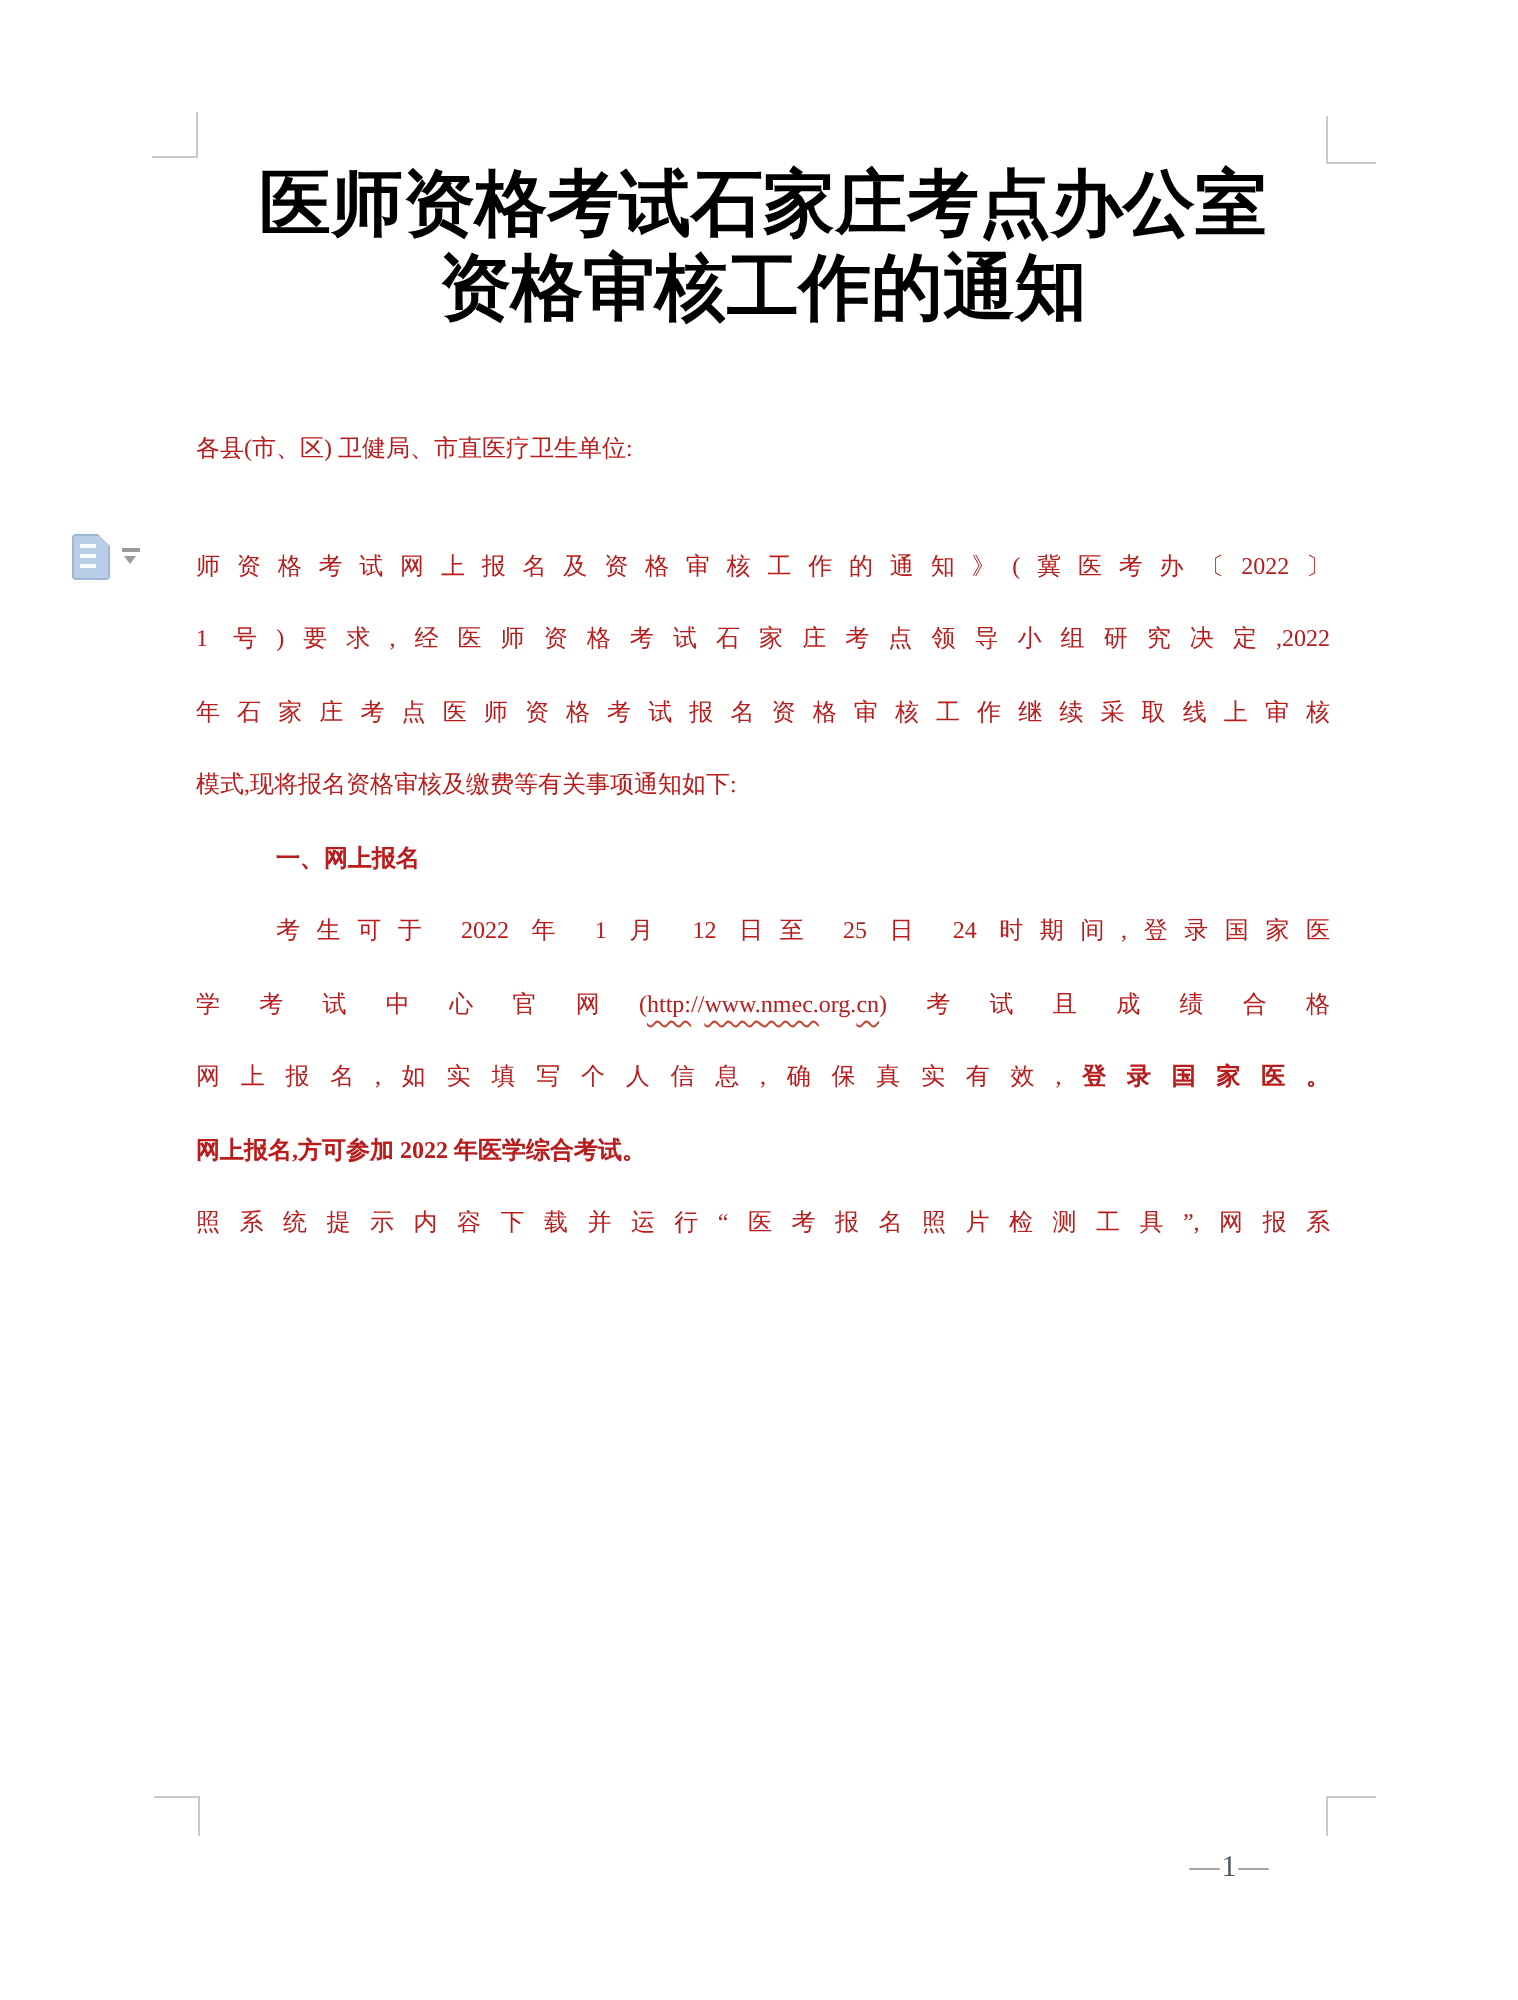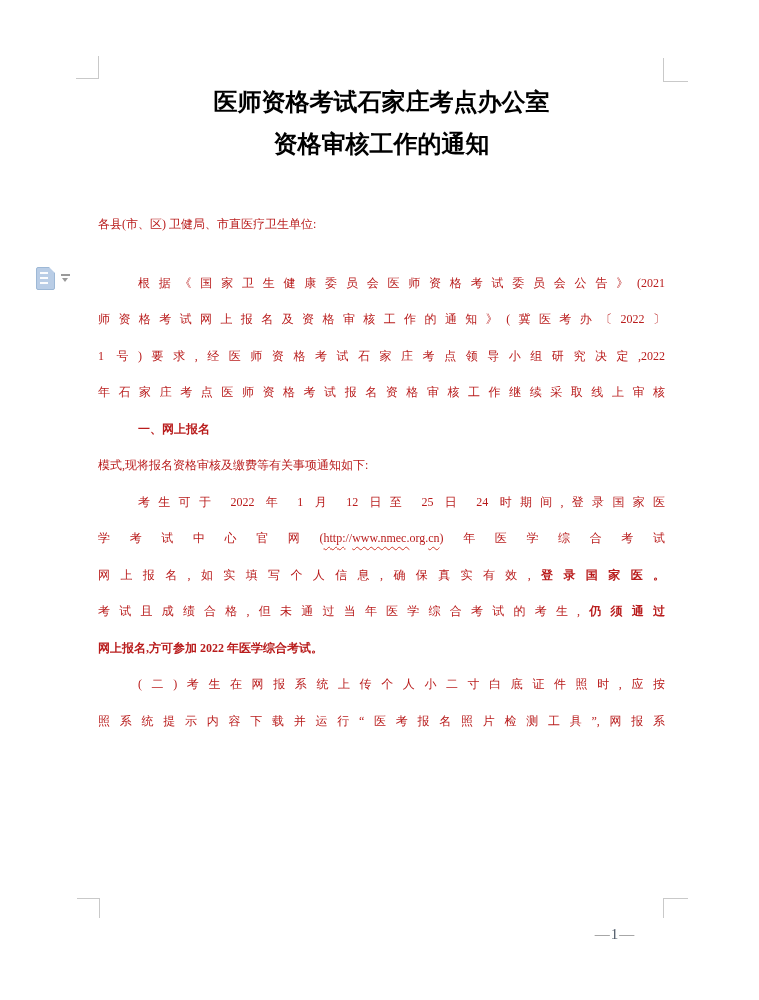--- a/index.html
+++ b/index.html
@@ -4,21 +4,21 @@
 <style>
   html, body { margin:0; padding:0; background:#ffffff; }
   .page {
     position:relative; width:759px; height:1000px; background:#ffffff;
     font-family:"Liberation Serif", serif; overflow:hidden;
   }
   
   .title-block {
     position:absolute; left:98px; top:82px; width:567px;
     text-align:center; font-family:"DejaVu Sans", sans-serif;
-    font-weight:700; font-size:24px; line-height:41.5px; color:#000;
+    font-weight:700; font-size:36px; line-height:41.5px; color:#000;
   }
   
   .body-block {
     position:absolute; left:98px; top:206px; width:567px;
     font-size:12px; line-height:36.5px; color:#b91c1c;
   }
   .line { min-height:36.5px; }
   .line.ind { text-indent:40px; }
   .line.j { text-align:justify; text-align-last:justify; text-justify:inter-character; }
   .line.gap { margin-bottom:22px; }
@@ -80,32 +80,29 @@
     <span class="paste-arrow"></span>
   </div>
 
   <div class="title-block">
       <div class="title-line">医师资格考试石家庄考点办公室</div>
       <div class="title-line">资格审核工作的通知</div>
     </div>
 
   <div class="body-block">
       <div class="line gap"><span>各县(市、区) 卫健局、市直医疗卫生单位:</span></div>
-      <div class="line ind j"><span>根据《国家卫生健康委员会医师资格考试委员会公告》(2021</span></div>
       <div class="line j"><span>师资格考试网上报名及资格审核工作的通知》(冀医考办〔2022〕</span></div>
       <div class="line j"><span>1 号)要求,经医师资格考试石家庄考点领导小组研究决定,2022</span></div>
       <div class="line j"><span>年石家庄考点医师资格考试报名资格审核工作继续采取线上审核</span></div>
+      <div class="line"><span>模式,现将报名资格审核及缴费等有关事项通知如下:</span></div>
       <div class="line ind"><span class="b">一、网上报名</span></div>
-      <div class="line"><span>模式,现将报名资格审核及缴费等有关事项通知如下:</span></div>
       <div class="line ind j"><span>考生可于 2022 年 1 月 12 日至 25 日 24 时期间,登录国家医</span></div>
-      <div class="line j"><span>学考试中心官网(</span><span class="wavy">http:</span><span>//</span><span class="wavy">www.</span><span class="wavy">nmec.</span><span>org.</span><span class="wavy">cn</span><span>)年医学综合考试</span></div>
+      <div class="line j"><span>学考试中心官网(</span><span class="wavy">http:</span><span>//</span><span class="wavy">www.</span><span class="wavy">nmec.</span><span>org.</span><span class="wavy">cn</span><span>)考试且成绩合格</span></div>
       <div class="line j"><span>网上报名,如实填写个人信息,确保真实有效,</span><span class="b">登录国家医。</span></div>
-      <div class="line j"><span>考试且成绩合格,但未通过当年医学综合考试的考生,</span><span class="b">仍须通过</span></div>
       <div class="line"><span class="b">网上报名,方可参加 2022 年医学综合考试。</span></div>
-      <div class="line ind j"><span>(二)考生在网报系统上传个人小二寸白底证件照时,应按</span></div>
       <div class="line j"><span>照系统提示内容下载并运行“医考报名照片检测工具”,网报系</span></div>
     </div>
 
   <div class="page-num">
     <span>—</span><span class="num">1</span><span>—</span>
   </div>
 
 </div>
 
 </body></html>

